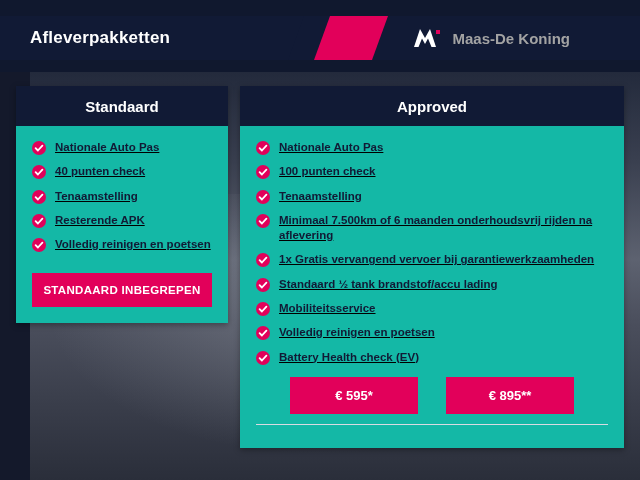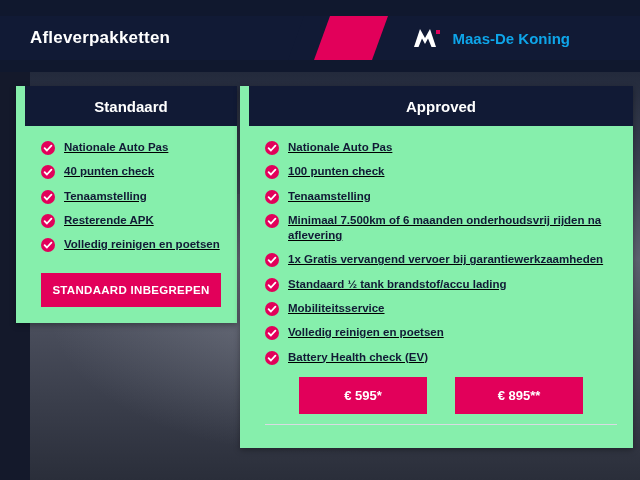--- a/index.html
+++ b/index.html
@@ -82,32 +82,31 @@
     height: 44px;
     display: flex;
     align-items: center;
     gap: 10px;
   }
   .brand-mark {
     width: 30px; height: 24px;
     position: relative;
   }
   .brand-name {
-    color: #0ea5e9;
+    color: #a3a3a3;
     font-size: 15px;
     font-weight: bold;
     white-space: nowrap;
   }
 
   
   .card {
     position: absolute;
-    background: #86efac;
+    background: #14b8a6;
     box-shadow: 0 2px 6px rgba(0,0,0,0.35);
-    padding-left: 9px;
   }
   .card-head {
     background: #111a35;
     color: #ffffff;
     text-align: center;
     font-weight: bold;
     font-size: 15px;
     padding: 12px 0 11px 0;
   }
   .card-body {

